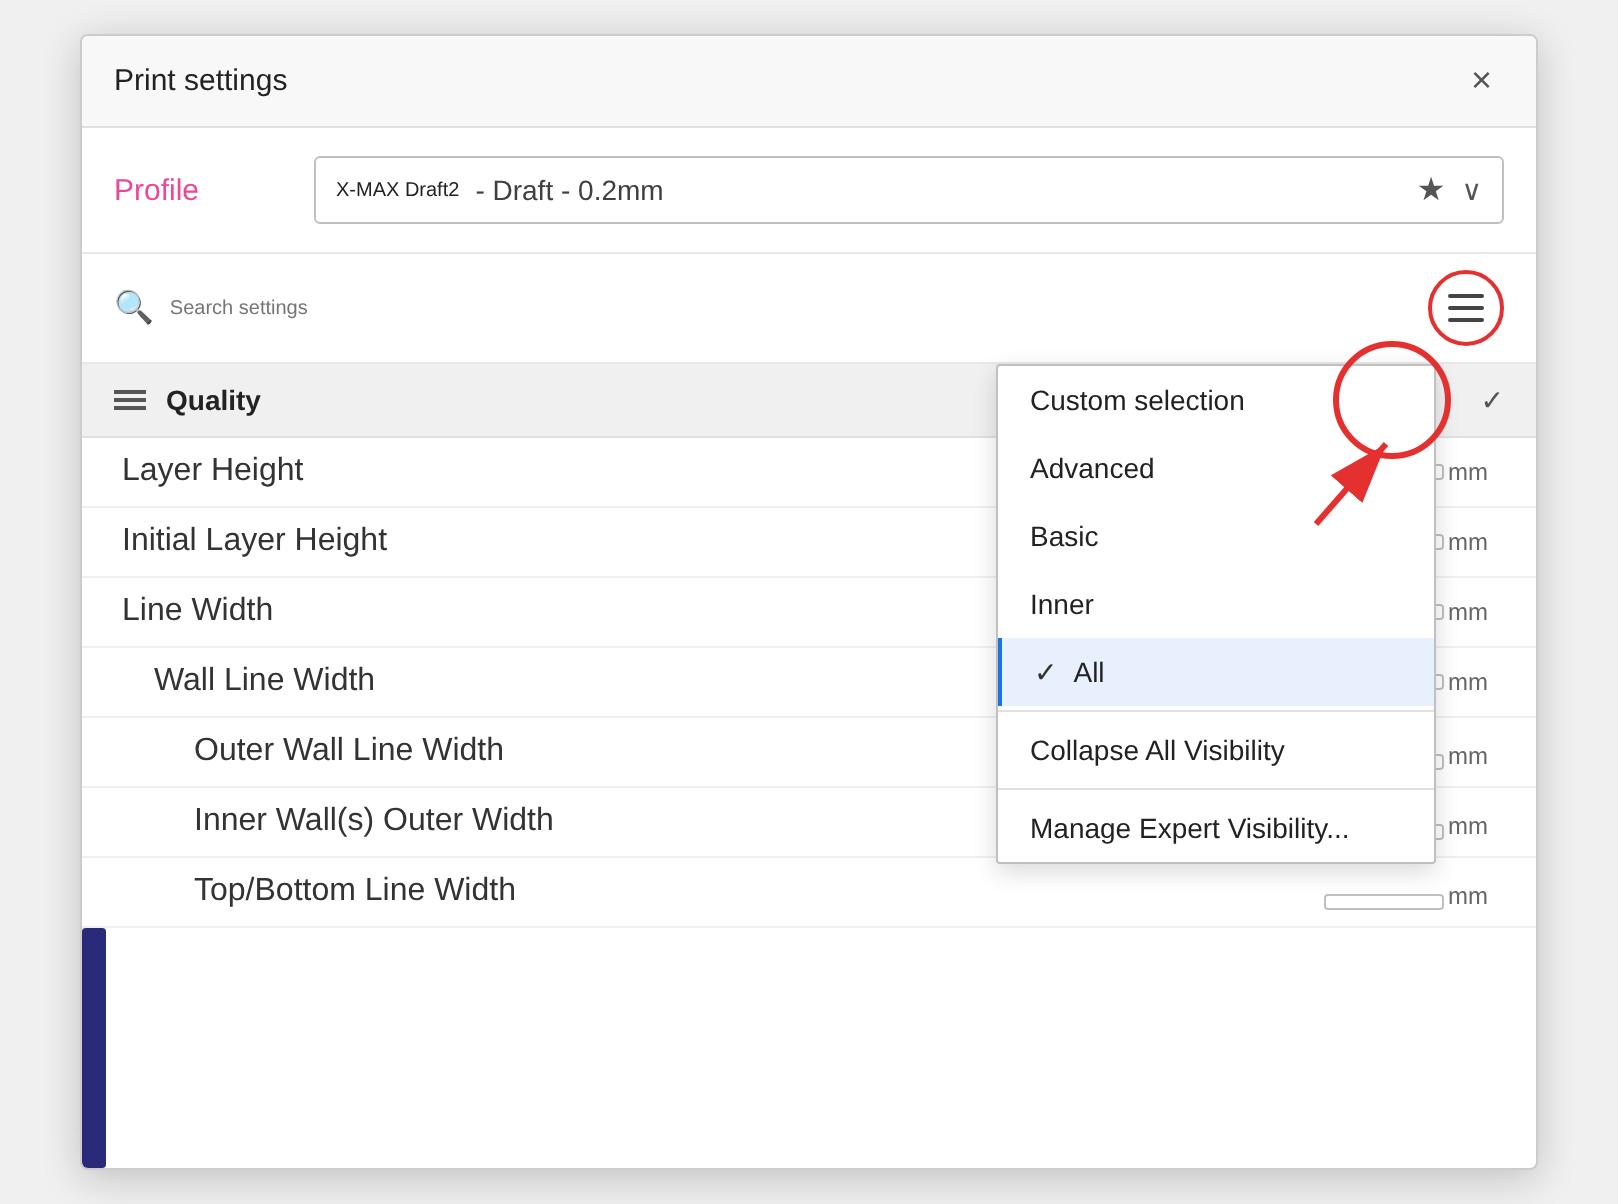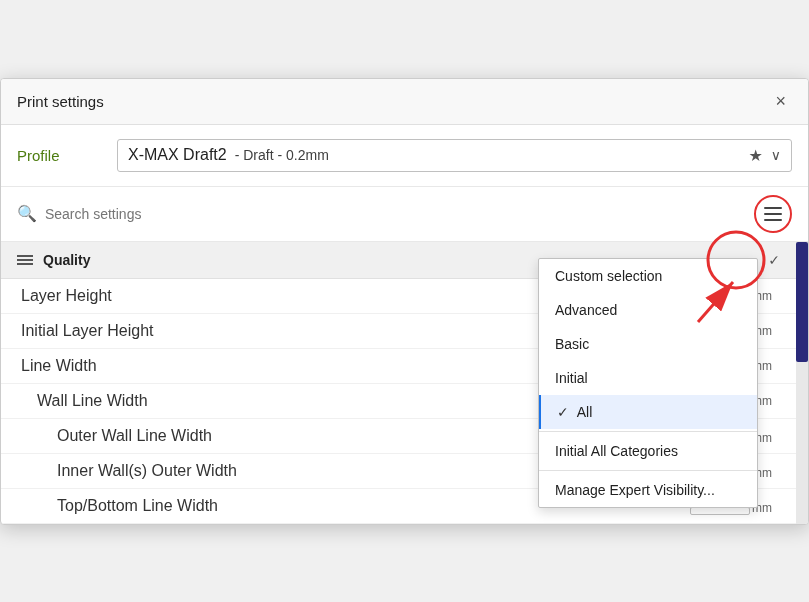--- a/index.html
+++ b/index.html
@@ -7,21 +7,21 @@
       font-family: -apple-system, BlinkMacSystemFont, "Segoe UI", Arial, sans-serif;
       font-size: 14px;
       background: #f0f0f0;
       display: flex;
       align-items: center;
       justify-content: center;
       min-height: 100vh;
     }
 
     .dialog {
-      width: 809px;
+      width: 729px;
       background: #ffffff;
       border: 1px solid #cccccc;
       border-radius: 4px;
       box-shadow: 0 4px 20px rgba(0,0,0,0.2);
       overflow: hidden;
       position: relative;
     }
 
     .title-bar {
       display: flex;
@@ -51,38 +51,38 @@
     .profile-row {
       display: flex;
       align-items: center;
       padding: 14px 16px;
       border-bottom: 1px solid #e8e8e8;
       gap: 20px;
     }
 
     .profile-label {
       font-size: 15px;
-      color: #4d7c0f;
+      color: #ec4899;
       min-width: 80px;
     }
 
     .profile-select {
       flex: 1;
       display: flex;
       align-items: center;
       border: 1px solid #c0c0c0;
       border-radius: 3px;
       padding: 6px 10px;
       background: #fff;
       gap: 8px;
       cursor: pointer;
     }
 
     .profile-name {
-      font-size: 16px;
+      font-size: 10px;
       color: #222;
       font-weight: 500;
     }
 
     .profile-subtitle {
       font-size: 14px;
       color: #404040;
     }
 
     .profile-actions {
@@ -115,21 +115,21 @@
 
     .search-icon {
       font-size: 16px;
       color: #888;
     }
 
     .search-input {
       flex: 1;
       border: none;
       outline: none;
-      font-size: 14px;
+      font-size: 10px;
       color: #a21caf;
       background: transparent;
     }
 
     .menu-btn {
       width: 38px;
       height: 38px;
       border: 2px solid #e53030;
       border-radius: 50%;
       display: flex;
@@ -146,20 +146,21 @@
     .menu-btn-line {
       width: 18px;
       height: 2px;
       background: #444;
       border-radius: 1px;
     }
 
     .main-content {
       display: flex;
       position: relative;
+      flex-direction: column;
     }
 
     .settings-list {
       flex: 1;
       padding: 0;
     }
 
     .category-row {
       display: flex;
       align-items: center;
@@ -236,21 +237,21 @@
       width: 12px;
       height: 120px;
       background: #2a2a7a;
       border-radius: 2px;
       margin-top: 0;
     }
 
     
     .dropdown-overlay {
       position: absolute;
-      top: 16px;
+      top: 0;
       right: 50px;
       width: 220px;
       background: #fff;
       border: 1px solid #c0c0c0;
       box-shadow: 0 4px 12px rgba(0,0,0,0.15);
       z-index: 20;
       border-radius: 2px;
     }
 
     .dropdown-item {
@@ -371,29 +372,29 @@
       <div class="dropdown-item">
         <span>Custom selection</span>
       </div>
       <div class="dropdown-item">
         <span>Advanced</span>
       </div>
       <div class="dropdown-item">
         <span>Basic</span>
       </div>
       <div class="dropdown-item">
-        <span>Initial</span>
+        <span>Inner</span>
       </div>
       <div class="dropdown-item active">
         <span class="check-mark">✓</span>
         <span>All</span>
       </div>
       <div class="dropdown-divider"></div>
       <div class="dropdown-item">
-        <span>Initial All Categories</span>
+        <span>Collapse All Visibility</span>
       </div>
       <div class="dropdown-divider"></div>
       <div class="dropdown-item">
         <span>Manage Expert Visibility...</span>
       </div>
     </div>
 
     <svg style="position:absolute; top:-30px; right:30px; width:160px; height:130px; pointer-events:none; z-index:40;">
 
       <circle cx="118" cy="48" r="28" fill="none" stroke="#e53030" stroke-width="3"></circle>

